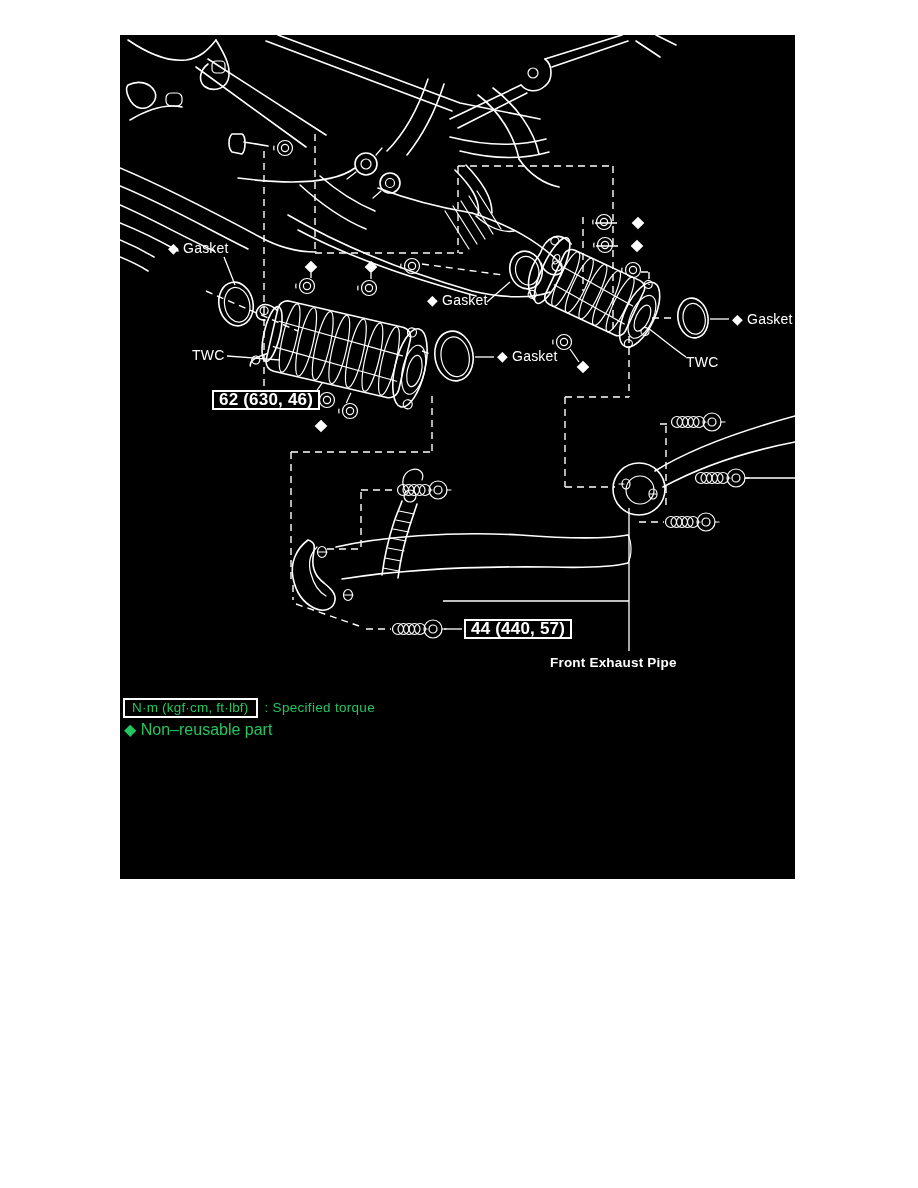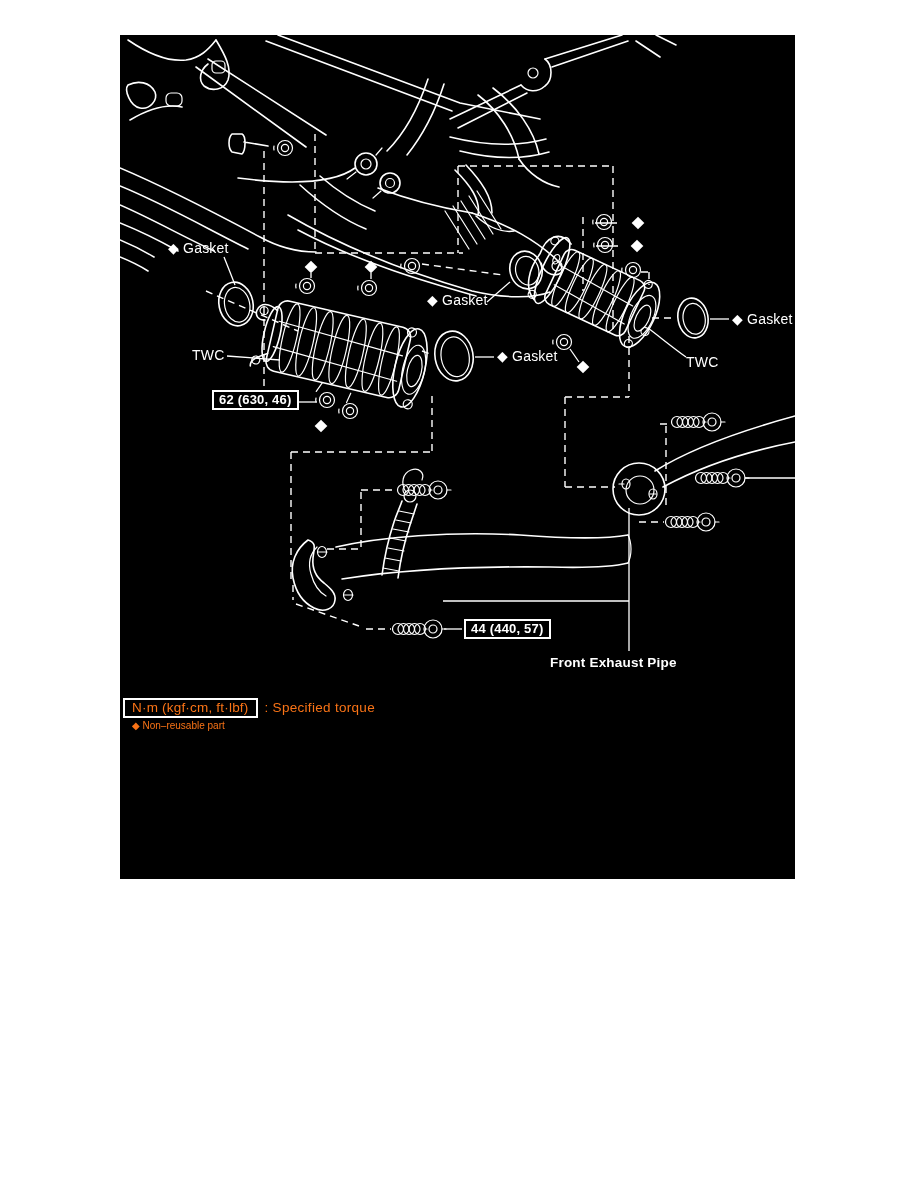--- a/index.html
+++ b/index.html
@@ -12,24 +12,24 @@
     background:#000000;overflow:hidden;
   }
   .figure svg{position:absolute;left:0;top:0;}
   .lbl{
     position:absolute;color:#ffffff;font-size:14px;line-height:15px;
     white-space:nowrap;letter-spacing:.2px;
   }
   .lbl.bold{font-weight:700;}
   .torque-box{
     position:absolute;color:#ffffff;background:#000000;
-    border:2px solid #ffffff;font-size:13px;font-weight:700;
+    border:2px solid #ffffff;font-size:17px;font-weight:700;
     padding:0 5px;line-height:16px;white-space:nowrap;letter-spacing:.2px;
   }
-  .legend-line{position:absolute;color:#f97316;font-size:13.5px;white-space:nowrap;}
+  .legend-line{position:absolute;color:#22c55e;font-size:13.5px;white-space:nowrap;}
   .units-box{
     display:inline-block;border:2px solid #ffffff;padding:0 7px;
     line-height:16px;font-size:13.5px;letter-spacing:.2px;
   }
   .units-desc{margin-left:7px;letter-spacing:.3px;}
   
   .ink{stroke:#ffffff;fill:none;stroke-width:1.6;stroke-linecap:round;stroke-linejoin:round;}
   .thin{stroke-width:1.2;}
   .dash{stroke:#ffffff;fill:none;stroke-width:1.4;stroke-dasharray:7 5;}
   .lead{stroke:#ffffff;fill:none;stroke-width:1.3;}
@@ -264,15 +264,15 @@
   <div class="lbl" style="left:307px;top:258px">◆ Gasket</div>
   <div class="lbl" style="left:377px;top:314px">◆ Gasket</div>
   <div class="lbl" style="left:612px;top:277px">◆ Gasket</div>
   <div class="lbl" style="left:566px;top:320px">TWC</div>
   <div class="torque-box" style="left:344px;top:584px">44 (440, 57)</div>
   <div class="lbl bold" style="left:430px;top:620px;font-size:13.5px">Front Exhaust Pipe</div>
 
   <div class="legend-line" style="left:3px;top:663px">
     <span class="units-box">N·m (kgf·cm, ft·lbf)</span><span class="units-desc">: Specified torque</span>
   </div>
-  <div class="legend-line" style="left:12px;top:685px;font-size:10px">◆ Non–reusable part</div>
+  <div class="legend-line" style="left:4px;top:685px;font-size:16px">◆ Non–reusable part</div>
 
 </div>
 
 </body></html>

